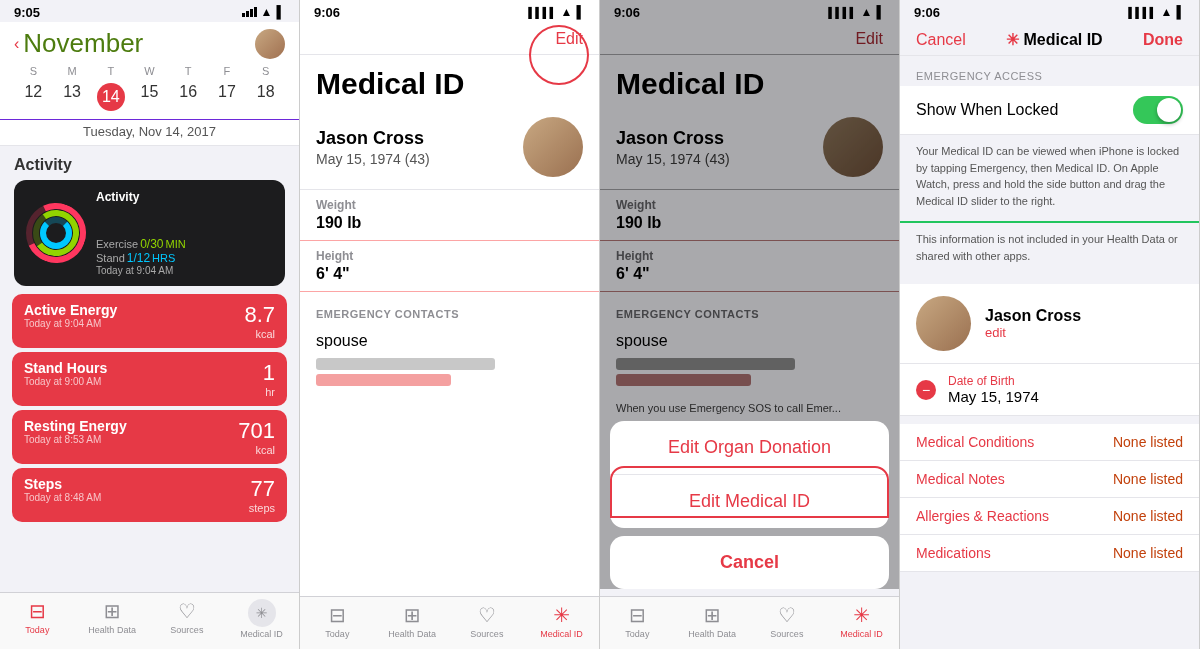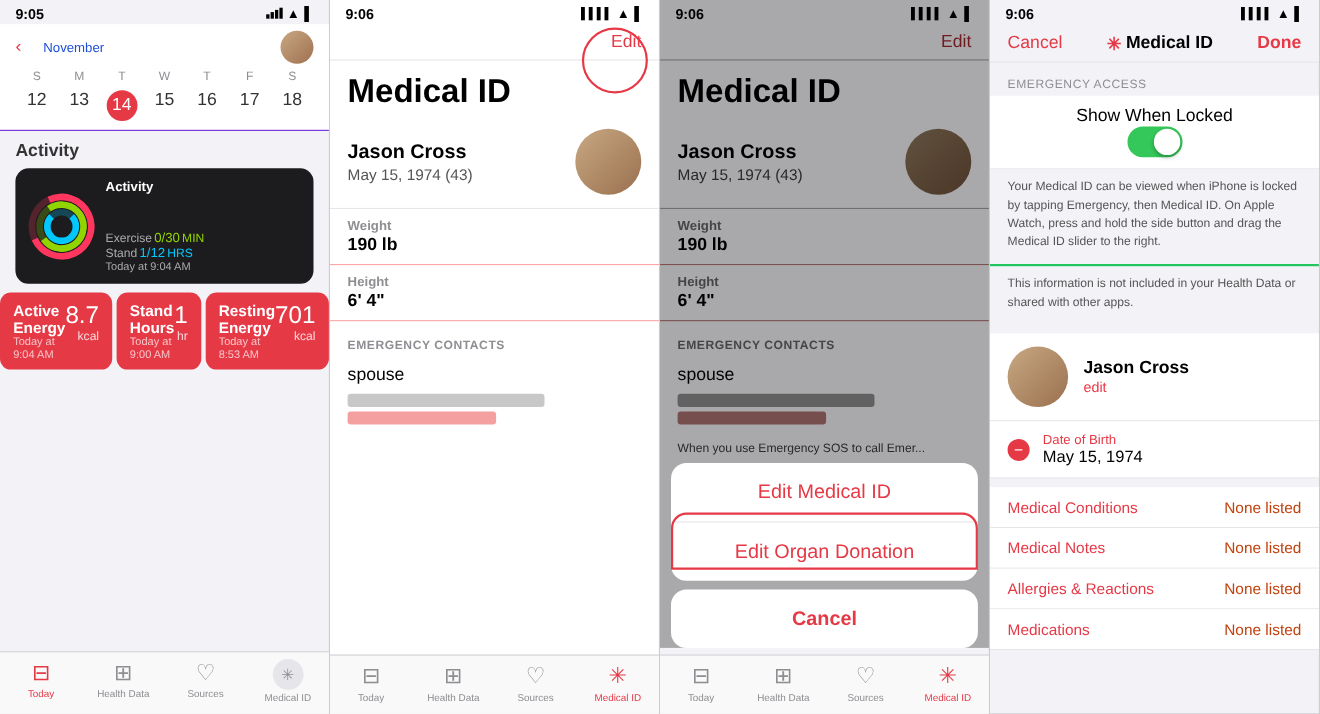--- a/index.html
+++ b/index.html
@@ -37,21 +37,21 @@
 
     
     .screen1 { background: #f2f2f7; }
     .cal-header {
       background: #fff;
       padding: 6px 14px 4px;
       display: flex;
       align-items: center;
       justify-content: space-between;
     }
-    .cal-month { color: #1d4ed8; font-size: 12px; font-weight: 400; margin-left: 16px; }
+    .cal-month { color: #4d7c0f; font-size: 26px; font-weight: 400; }
     .cal-back { color: #e63946; font-size: 16px; margin-right: 4px; }
     .cal-avatar {
       width: 30px; height: 30px; border-radius: 50%;
       background: linear-gradient(135deg, #c8a882, #a07050);
     }
     .cal-days-header {
       background: #fff;
       display: flex;
       padding: 2px 14px;
     }
@@ -102,21 +102,21 @@
     .ring-stand { width:32px;height:32px; border-color: #00c8ff; top:14px; left:14px; }
     .ring-bg-move { border-color: rgba(255,55,95,0.25); width:60px;height:60px; top:0;left:0; }
     .ring-bg-exercise { border-color: rgba(146,212,0,0.25); width:46px;height:46px; top:7px;left:7px; }
     .ring-bg-stand { border-color: rgba(0,200,255,0.25); width:32px;height:32px; top:14px;left:14px; }
     .activity-stats { flex: 1; }
     .activity-label { color: #fff; font-size: 12px; font-weight: 600; margin-bottom: 2px; }
     .act-move { color: #ff375f; font-size: 16px; font-weight: 700; }
     .act-exercise { color: #92d400; font-size: 12px; }
     .act-stand { color: #00c8ff; font-size: 12px; }
     .act-row { display: flex; align-items: baseline; gap: 2px; }
-    .health-cards { padding: 6px 0; display: flex; flex-direction: row; gap: 4px; }
+    .health-cards { padding: 6px 12px; display: flex; flex-direction: column; gap: 4px; }
     .health-card {
       background: #e63946;
       border-radius: 10px;
       padding: 8px 12px;
       display: flex;
       justify-content: space-between;
       align-items: flex-start;
     }
     .hc-title { color: #fff; font-size: 14px; font-weight: 600; }
     .hc-value { color: #fff; font-size: 22px; font-weight: 300; text-align: right; }
@@ -248,21 +248,20 @@
     .section-label-sm {
       padding: 14px 16px 4px;
       font-size: 11px; color: #8e8e93;
       text-transform: uppercase; letter-spacing: 0.5px;
     }
     .toggle-row {
       background: #fff;
       display: flex; justify-content: space-between; align-items: center;
       padding: 10px 16px;
       border-bottom: 1px solid #e5e5ea;
-      flex-direction: column;
     }
     .toggle-label { font-size: 16px; color: #000; }
     .toggle-switch {
       width: 50px; height: 28px; border-radius: 14px;
       background: #34c759;
       position: relative;
     }
     .toggle-switch::after {
       content: '';
       position: absolute;
@@ -356,20 +355,21 @@
     <span>13</span>
     <span>
       <div class="cal-today-circle">14</div>
     </span>
     <span>15</span>
     <span>16</span>
     <span>17</span>
     <span>18</span>
   </div>
 
+  <div class="cal-date-label">Tuesday, Nov 14, 2017</div>
 
   <div class="activity-section">
     <div class="activity-section-title">Activity</div>
     <div class="activity-card">
       <div class="rings-container">
         <div class="ring ring-bg-move"></div>
         <div class="ring ring-bg-exercise"></div>
         <div class="ring ring-bg-stand"></div>
         <div class="ring ring-move" style="clip-path:none;border-right-color:transparent;transform:rotate(-160deg)"></div>
         <div class="ring ring-exercise" style="border-right-color:transparent;transform:rotate(-170deg)"></div>
@@ -562,22 +562,22 @@
 
     <div class="sos-notice" style="font-size:11px;color:#555;">
       When you use Emergency SOS to call Emer...
     </div>
   </div>
 
   <div class="overlay-bg"></div>
 
   <div class="action-sheet">
     <div class="action-sheet-main">
+      <div class="action-item primary" style="font-weight:400">Edit Organ Donation</div>
       <div class="action-item primary">Edit Medical ID</div>
-      <div class="action-item primary" style="font-weight:400">Edit Organ Donation</div>
     </div>
     <div class="action-cancel-btn">Cancel</div>
   </div>
 
   <div style="position:absolute;bottom:131px;left:10px;right:10px;height:52px;border:2.5px solid #e63946;border-radius:14px 14px 0 0;z-index:20;pointer-events:none;"></div>
 
   <div class="tab-bar">
     <div class="tab-item">
       <span class="tab-icon">⊟</span>
       <span class="tab-label">Today</span>

